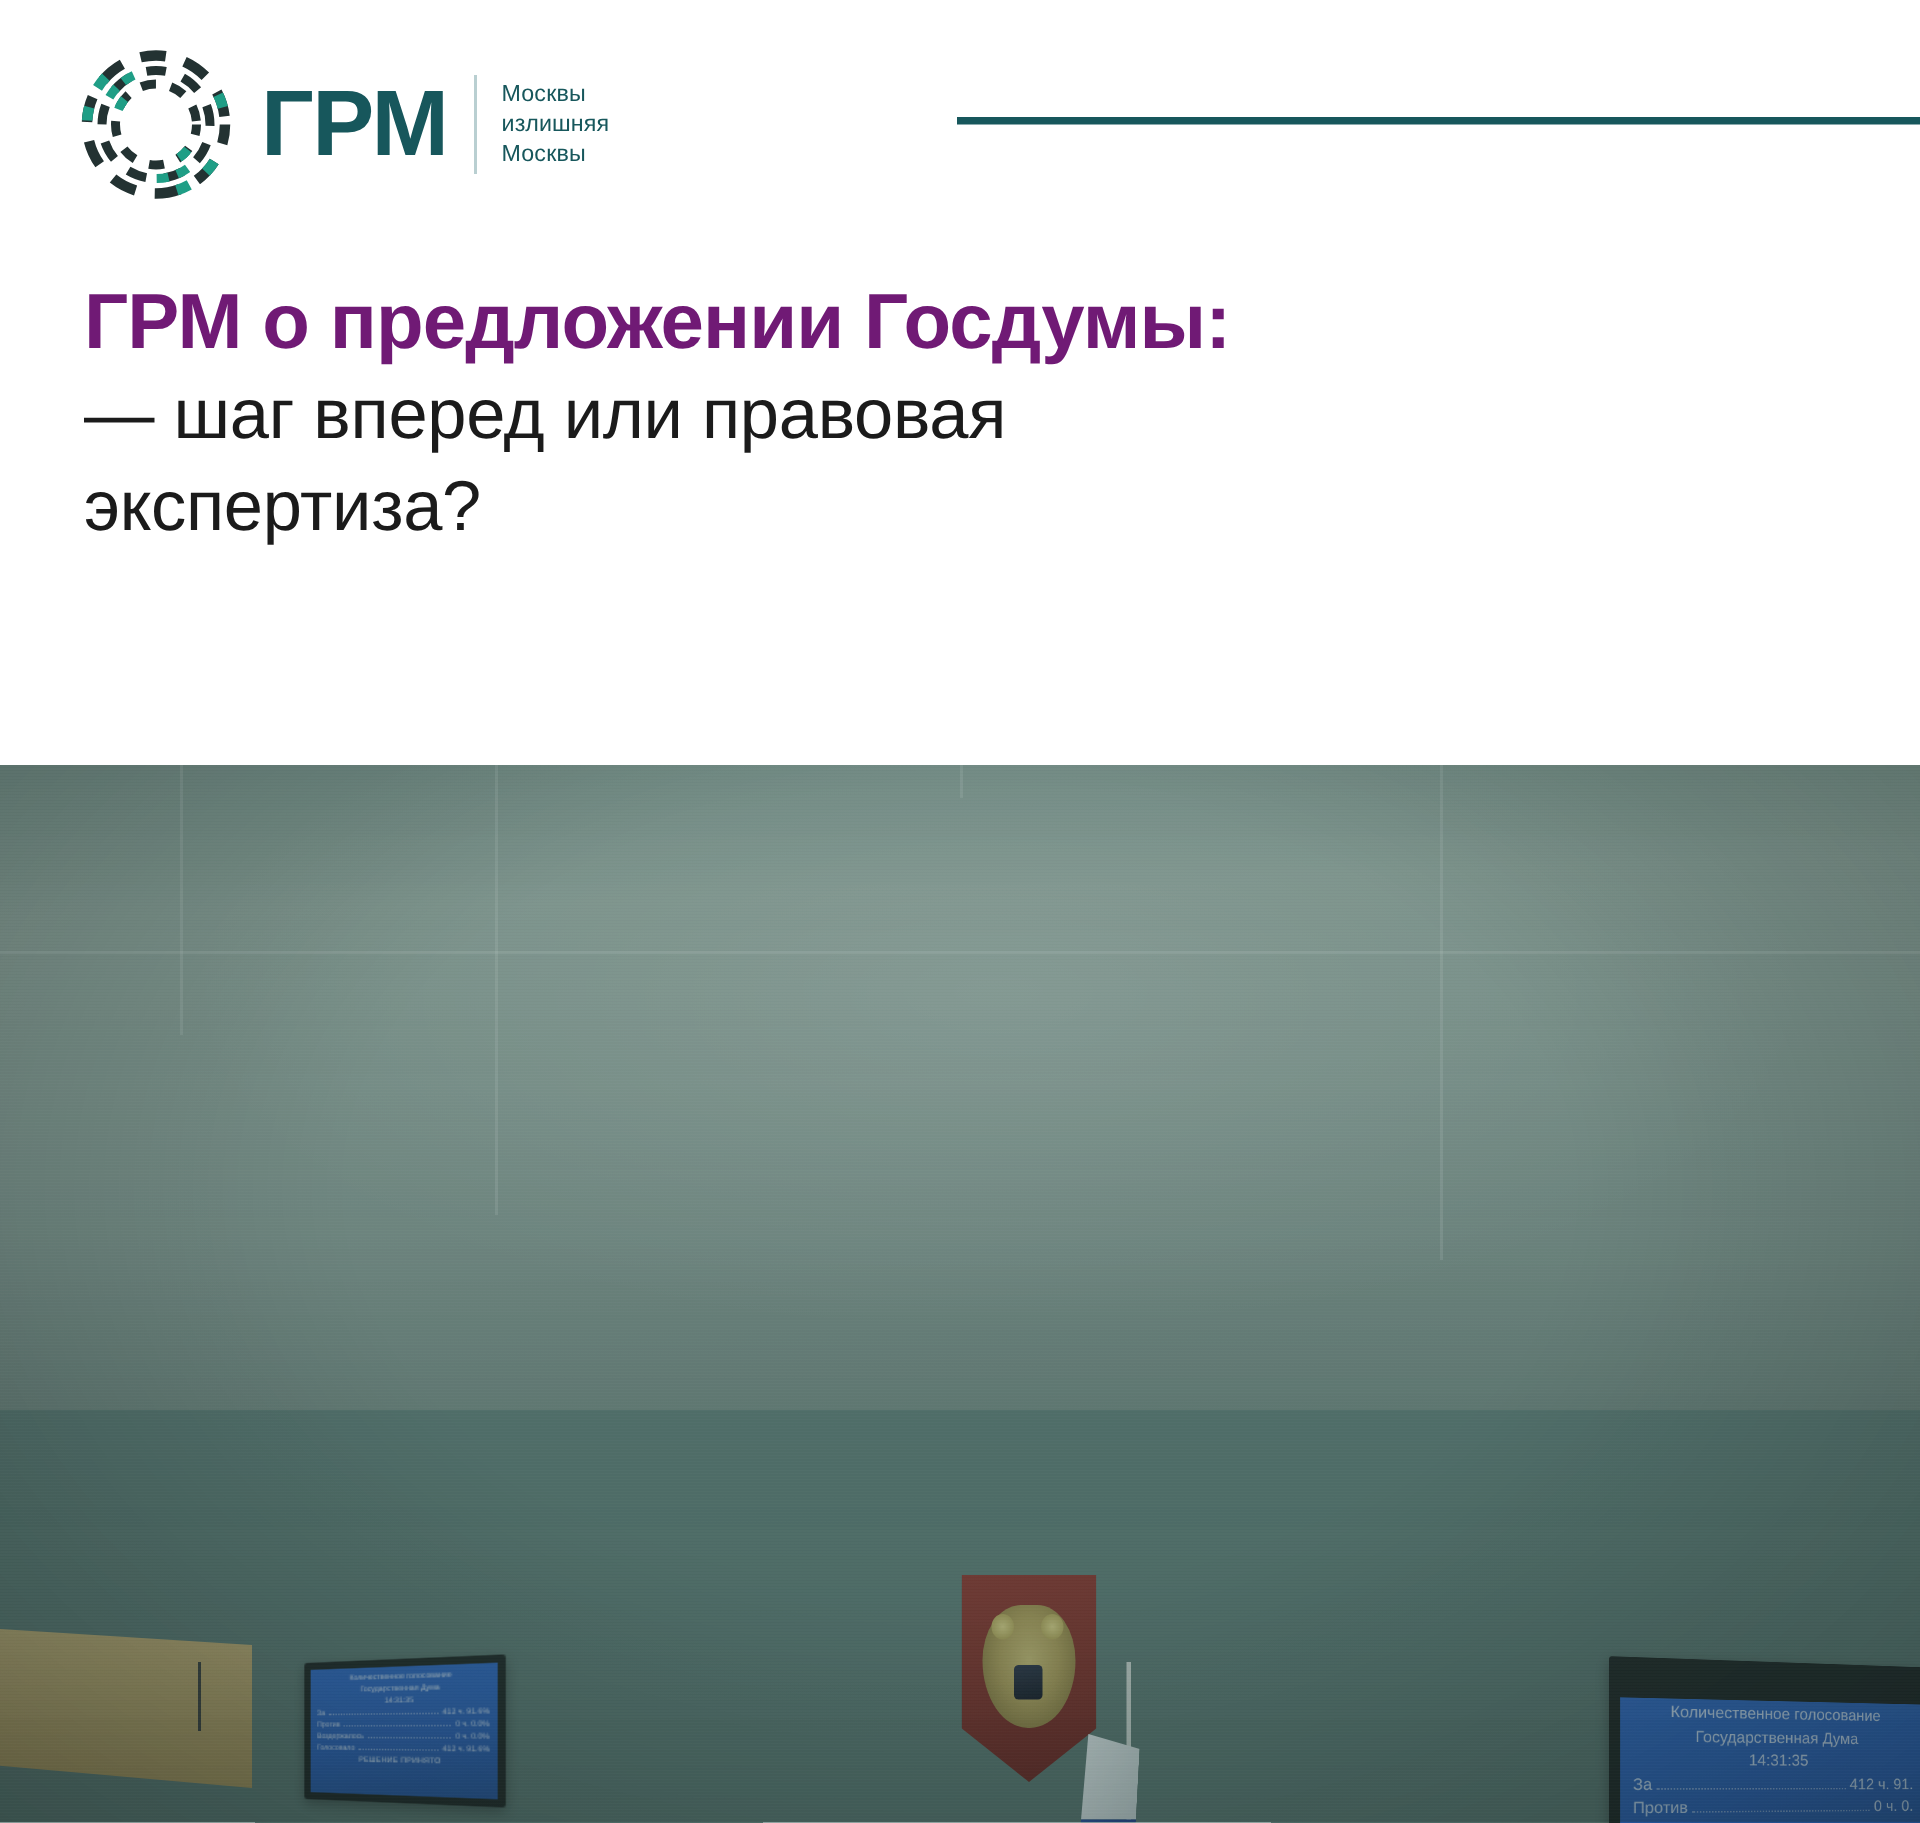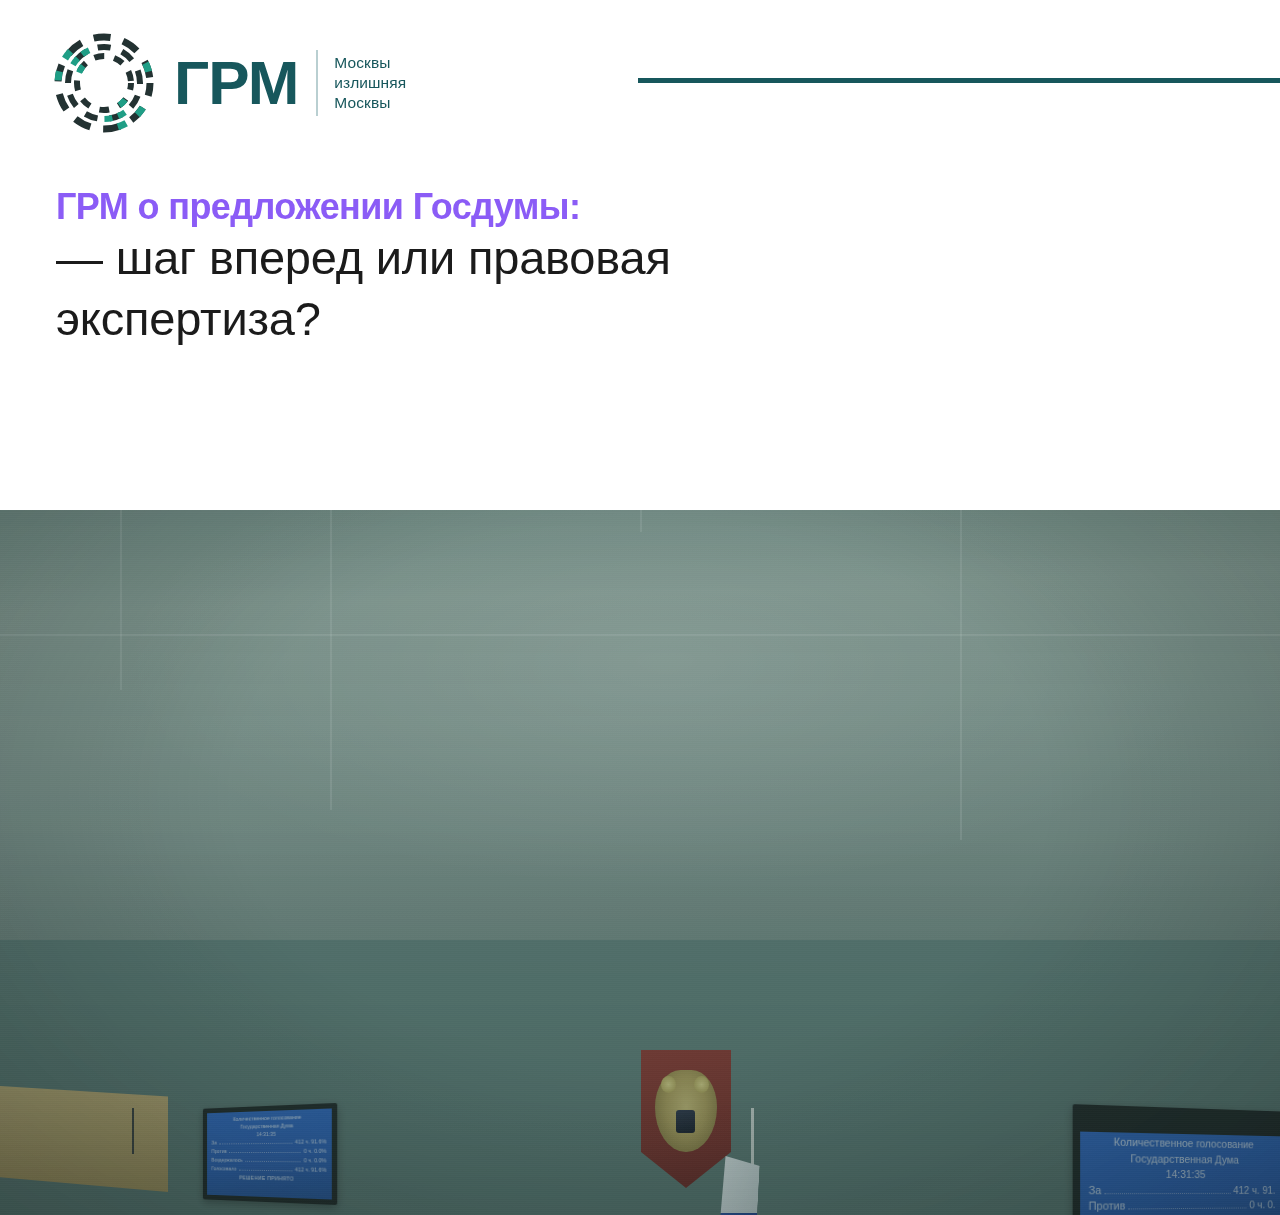--- a/index.html
+++ b/index.html
@@ -18,21 +18,21 @@
   .brand{position:absolute;left:52px;top:33px;display:flex;align-items:center;height:100px;}
   .brand-mark{width:104px;height:104px;position:relative;flex:0 0 auto;}
   .brand-mark svg{display:block;width:104px;height:104px;}
   .brand-word{font-size:62px;font-weight:bold;color:#17575c;letter-spacing:-1px;line-height:1;margin-left:18px;}
   .brand-div{width:2px;height:66px;background:#b9cfd1;margin:0 16px 0 18px;}
   .brand-tag{font-size:15.5px;line-height:20px;color:#17575c;font-weight:normal;letter-spacing:.1px;}
 
   .rule{position:absolute;left:638px;top:78px;width:642px;height:5px;background:#17575c;}
 
   .title{position:absolute;left:56px;top:186px;width:1200px;}
-  .title .l1{font-size:36px;font-weight:bold;color:#8b5cf6;line-height:1.14;letter-spacing:-.6px;display:block;}
+  .title .l1{font-size:52px;font-weight:bold;color:#701a75;line-height:1.14;letter-spacing:-.6px;display:block;}
   .title .l2{font-size:47px;font-weight:normal;color:#1b1b1b;line-height:1.30;letter-spacing:-.2px;display:block;}
 
   
   .photo{position:absolute;left:0;top:510px;width:1280px;height:705px;overflow:hidden;background:#5d7d78;}
 
   
   .wall{position:absolute;left:0;top:0;width:1280px;height:430px;
     background:linear-gradient(178deg,#7e968f 0%,#90a49c 22%,#889d96 48%,#7a908a 76%,#6f8781 100%);}
   .wall-seam{position:absolute;background:rgba(255,255,255,.14);}
   .wall-shadow{position:absolute;left:0;top:0;width:1280px;height:430px;

